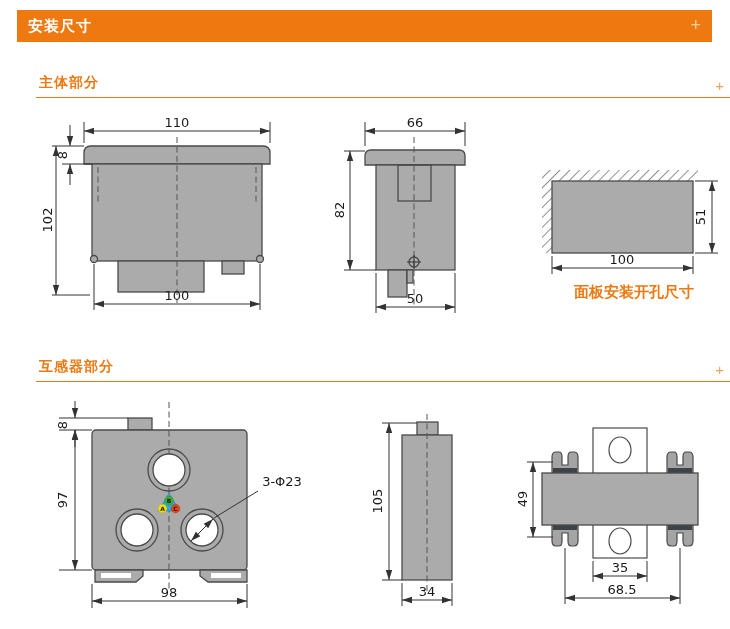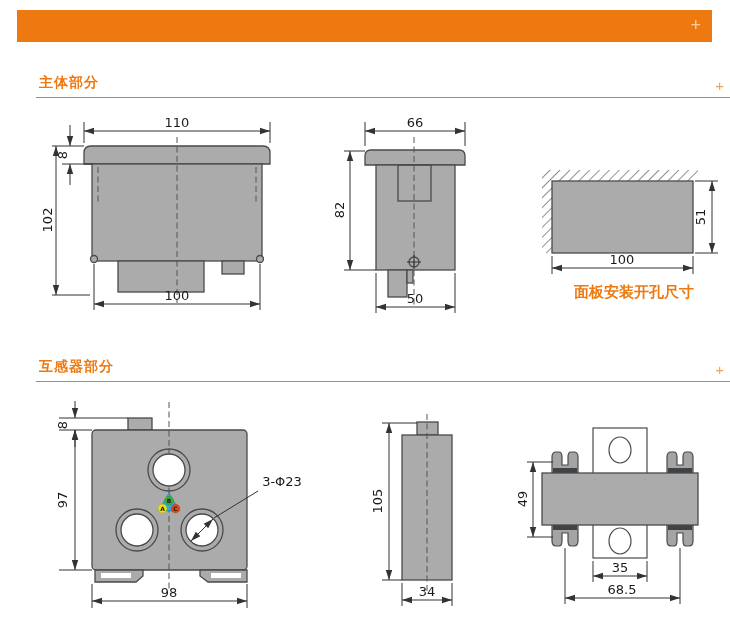--- a/index.html
+++ b/index.html
@@ -31,20 +31,21 @@
   .cap{font-family:"Liberation Sans",sans-serif;font-size:15px;font-weight:bold;fill:#EE7911;}
   .ph{font-size:6px;font-weight:bold;fill:#1a1a1a;text-anchor:middle;
       font-family:"DejaVu Sans",sans-serif;}
 </style>
 </head>
 <body>
 
 <div class="page">
 
   <div class="banner">
+    <span class="t">安装尺寸</span>
     <span class="plus">+</span>
   </div>
 
   <div class="sec" id="sec-main">
     <span class="t">主体部分</span>
     <span class="plus">+</span>
   </div>
 
   <svg class="drw" style="left:40px;top:110px" width="265" height="210" viewBox="0 0 265 210">
     <defs>

